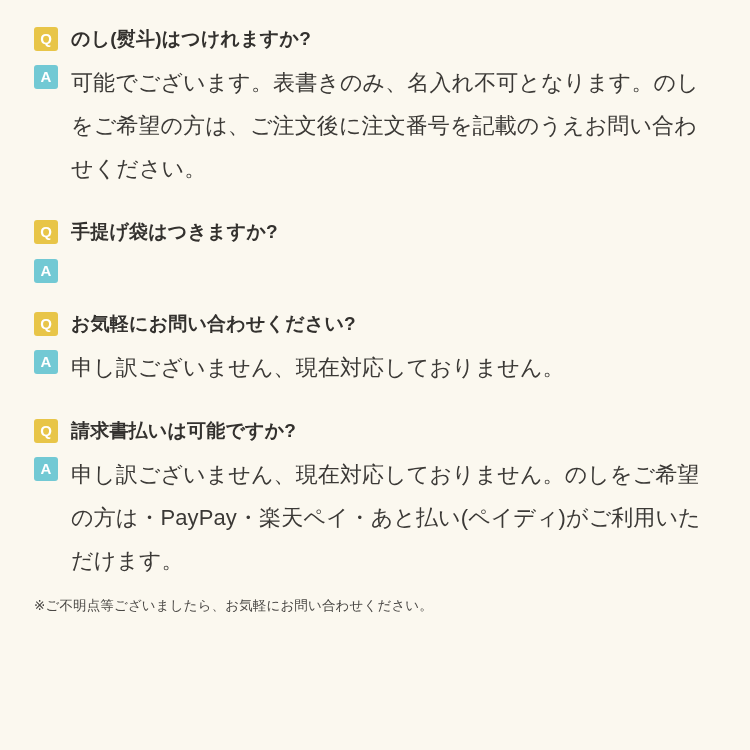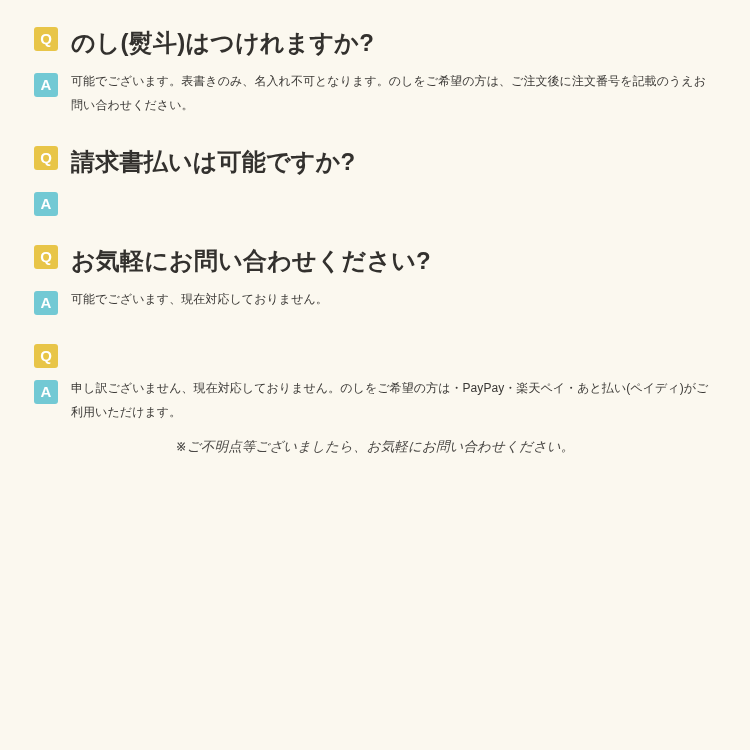--- a/index.html
+++ b/index.html
@@ -49,44 +49,42 @@
     margin-top: 3px;
   }
   .badge-q {
     background: #e8c548;
   }
   .badge-a {
     background: #72c9d4;
   }
   .q-text {
     margin-left: 13px;
-    font-size: 24px;
+    font-size: 19px;
     font-weight: bold;
     line-height: 1.55;
     letter-spacing: 0.01em;
     color: #33312e;
   }
   .a-row {
     margin-top: 9px;
   }
   .a-text {
     margin-left: 13px;
-    font-size: 12px;
+    font-size: 22px;
     line-height: 1.95;
     letter-spacing: 0.005em;
     color: #3b3936;
     max-width: 646px;
   }
   .note {
     margin-top: 14px;
-    text-align: center;
     font-size: 13.5px;
     letter-spacing: 0.01em;
     color: #4a4845;
-    font-style: italic;
   }
 </style>
 </head>
 <body>
 
 <div class="page">
   <div class="faq-list">
 
     <div class="faq-item">
       <div class="row">
@@ -95,41 +93,42 @@
       </div>
       <div class="row a-row">
         <div class="badge badge-a">A</div>
         <div class="a-text">可能でございます。表書きのみ、名入れ不可となります。のしをご希望の方は、ご注文後に注文番号を記載のうえお問い合わせください。</div>
       </div>
     </div>
 
     <div class="faq-item">
       <div class="row">
         <div class="badge badge-q">Q</div>
-        <div class="q-text">請求書払いは可能ですか?</div>
+        <div class="q-text">手提げ袋はつきますか?</div>
       </div>
       <div class="row a-row">
         <div class="badge badge-a">A</div>
       </div>
     </div>
 
     <div class="faq-item">
       <div class="row">
         <div class="badge badge-q">Q</div>
         <div class="q-text">お気軽にお問い合わせください?</div>
       </div>
       <div class="row a-row">
         <div class="badge badge-a">A</div>
-        <div class="a-text">可能でございます、現在対応しておりません。</div>
+        <div class="a-text">申し訳ございません、現在対応しておりません。</div>
       </div>
     </div>
 
     <div class="faq-item">
       <div class="row">
         <div class="badge badge-q">Q</div>
+        <div class="q-text">請求書払いは可能ですか?</div>
       </div>
       <div class="row a-row">
         <div class="badge badge-a">A</div>
         <div class="a-text">申し訳ございません、現在対応しておりません。のしをご希望の方は・PayPay・楽天ペイ・あと払い(ペイディ)がご利用いただけます。</div>
       </div>
     </div>
 
   </div>
 
   <div class="note">※ご不明点等ございましたら、お気軽にお問い合わせください。</div>

